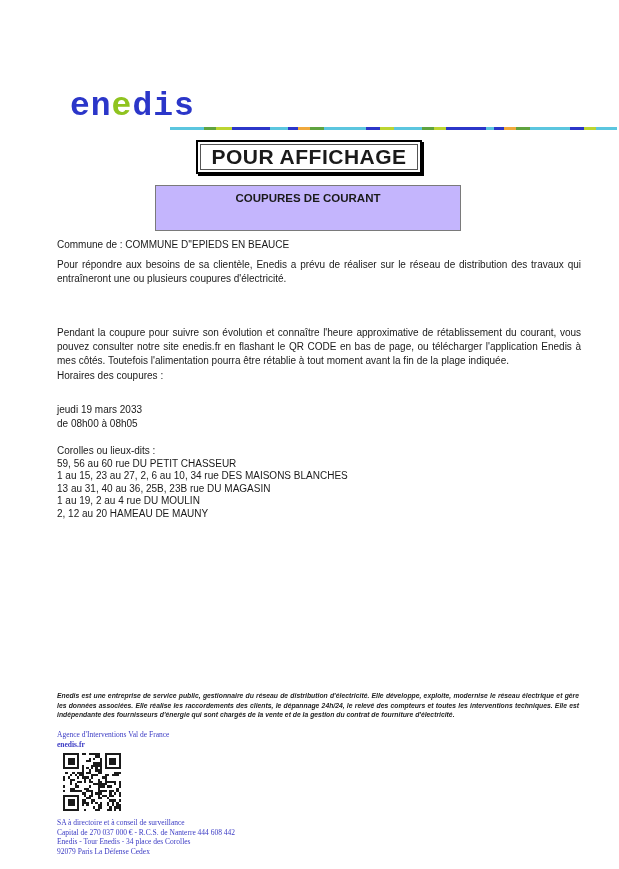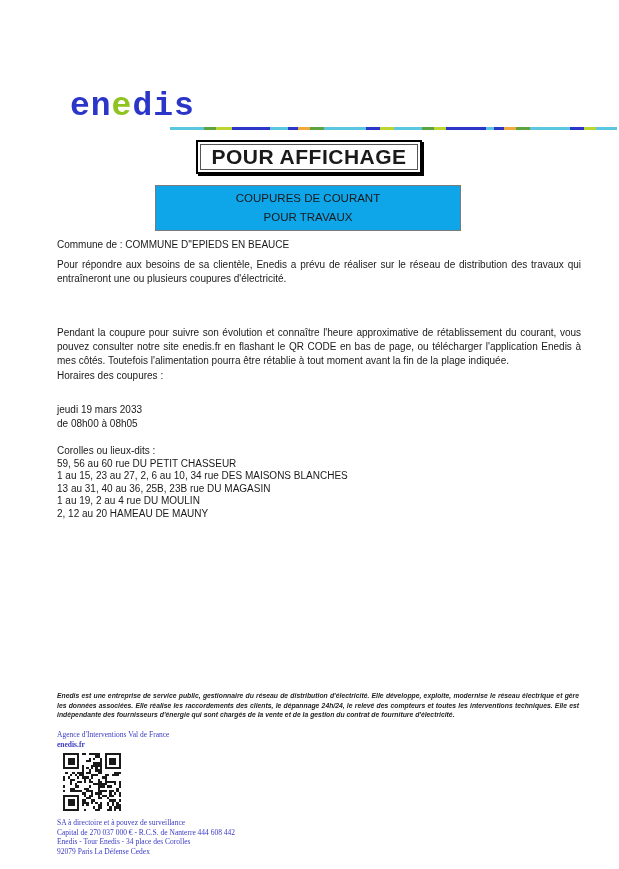--- a/index.html
+++ b/index.html
@@ -45,23 +45,23 @@
   .affichage-inner{
     border:1px solid #555;
     text-align:center;
     font-weight:bold;font-size:21px;line-height:24px;
     letter-spacing:0.5px;
   }
   .coupures-box{
     position:absolute;left:155px;top:185px;width:304px;height:41px;
     border:1px solid #7a7a7a;
     text-align:center;
-    font-weight:normal;font-size:11.5px;line-height:19px;
+    font-weight:bold;font-size:11.5px;line-height:19px;
     padding-top:3px;
-    background:#0ea5e9;
+    background:#c4b5fd;
   }
   
   .bodyblock{position:absolute;left:57px;width:524px;font-size:10px;line-height:14px;}
   .justify{text-align:justify;}
   .commune{top:238px;}
   .para1{top:258px;}
   .para2{top:292px;}
   .para3{top:326px;}
   .horaires{top:369px;}
   .dateblock{top:403px;}
@@ -97,21 +97,20 @@
   </div>
 
   <div class="brand-rule"></div>
 
   <div class="affichage-box">
     <div class="affichage-inner">POUR AFFICHAGE</div>
   </div>
 
   <div class="coupures-box">
     <div>COUPURES DE COURANT</div>
-    <div>POUR TRAVAUX</div>
   </div>
 
   <div class="bodyblock commune">Commune de : COMMUNE D''EPIEDS EN BEAUCE</div>
   <div class="bodyblock para1 justify">Pour répondre aux besoins de sa clientèle, Enedis a prévu de réaliser sur le réseau de distribution des travaux qui entraîneront une ou plusieurs coupures d'électricité.</div>
   <div class="bodyblock para3 justify">Pendant la coupure pour suivre son évolution et connaître l'heure approximative de rétablissement du courant, vous pouvez consulter notre site enedis.fr en flashant le QR CODE en bas de page, ou télécharger l'application Enedis à mes côtés. Toutefois l'alimentation pourra être rétablie à tout moment avant la fin de la plage indiquée.</div>
   <div class="bodyblock horaires">Horaires des coupures :</div>
 
   <div class="bodyblock dateblock">
     <div>jeudi 19 mars 2033</div>
     <div>de 08h00 à 08h05</div>
@@ -333,19 +332,19 @@
       <rect x="9" y="24" width="1" height="1" fill="#1a1a1a"></rect>
       <rect x="14" y="24" width="1" height="1" fill="#1a1a1a"></rect>
       <rect x="15" y="24" width="1" height="1" fill="#1a1a1a"></rect>
       <rect x="19" y="24" width="1" height="1" fill="#1a1a1a"></rect>
       <rect x="20" y="24" width="1" height="1" fill="#1a1a1a"></rect>
       <rect x="22" y="24" width="1" height="1" fill="#1a1a1a"></rect>
       <rect x="24" y="24" width="1" height="1" fill="#1a1a1a"></rect>
     </svg>
 
   <div class="company">
-    <div>SA à directoire et à pouvez de surveillance</div>
+    <div>SA à directoire et à conseil de surveillance</div>
     <div>Capital de 270 037 000 € - R.C.S. de Nanterre 444 608 442</div>
     <div>Enedis - Tour Enedis - 34 place des Corolles</div>
     <div>92079 Paris La Défense Cedex</div>
   </div>
 
 </div>
 
 </body></html>

